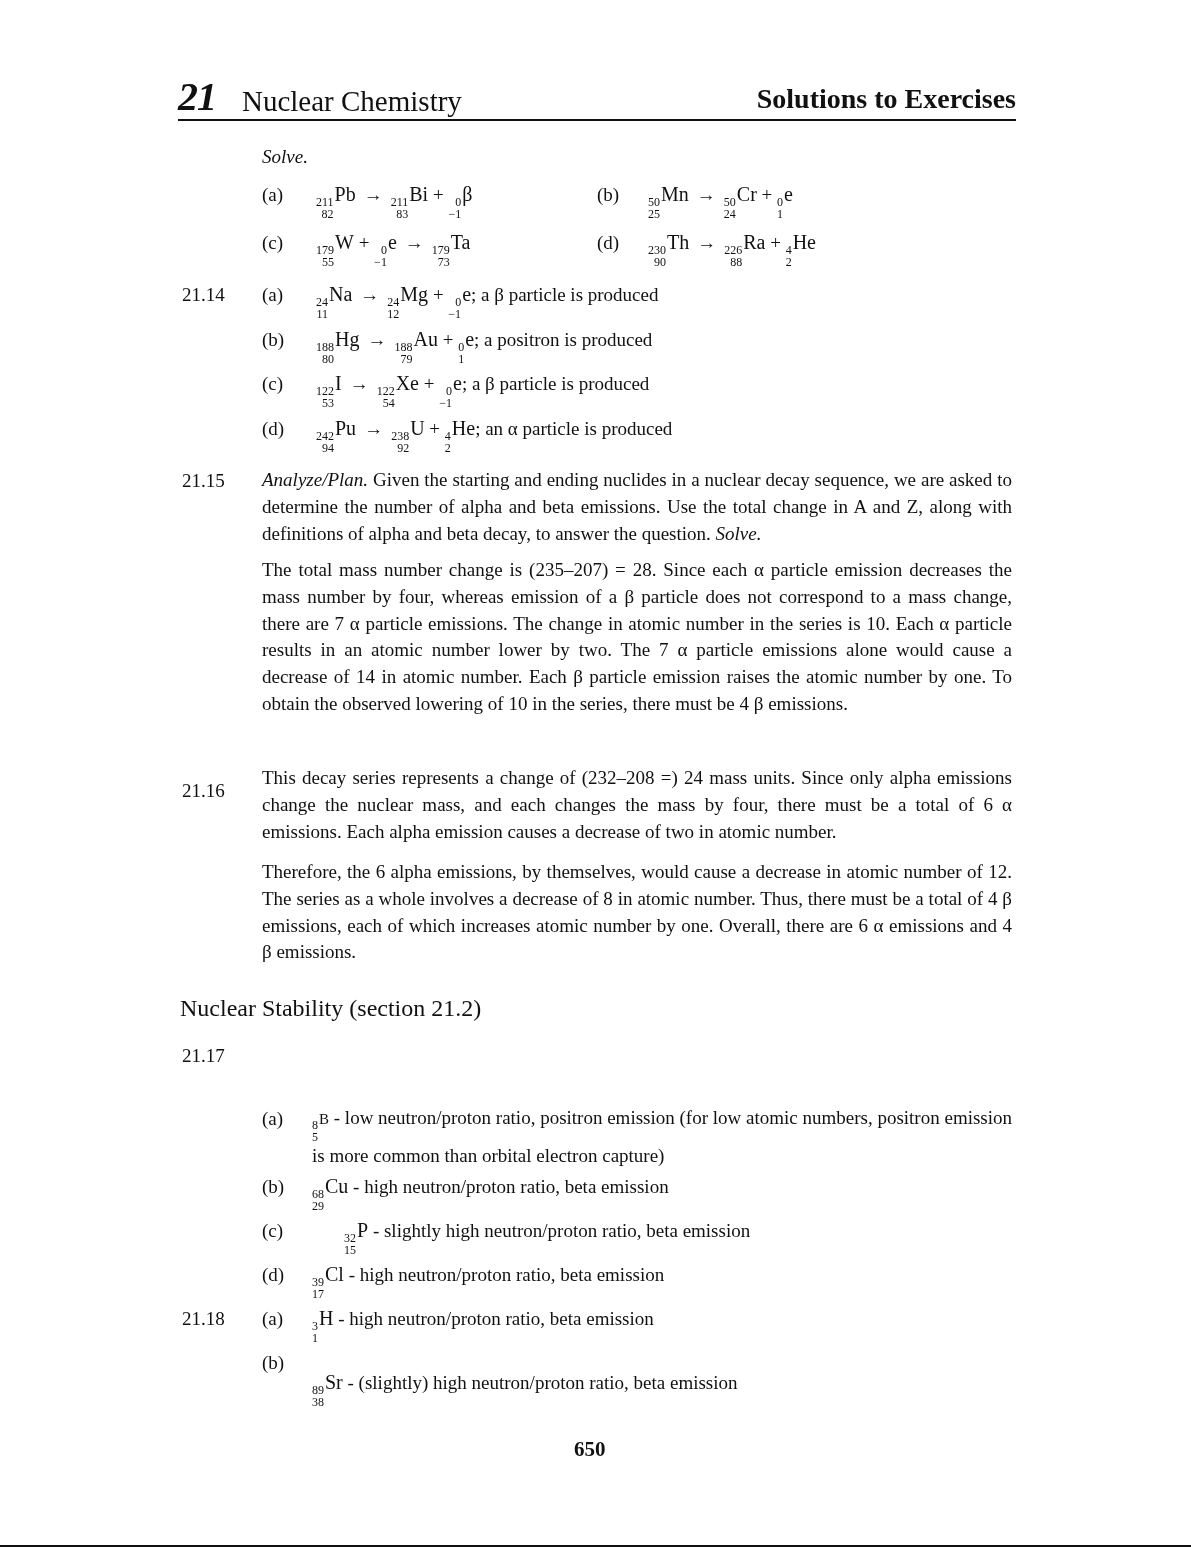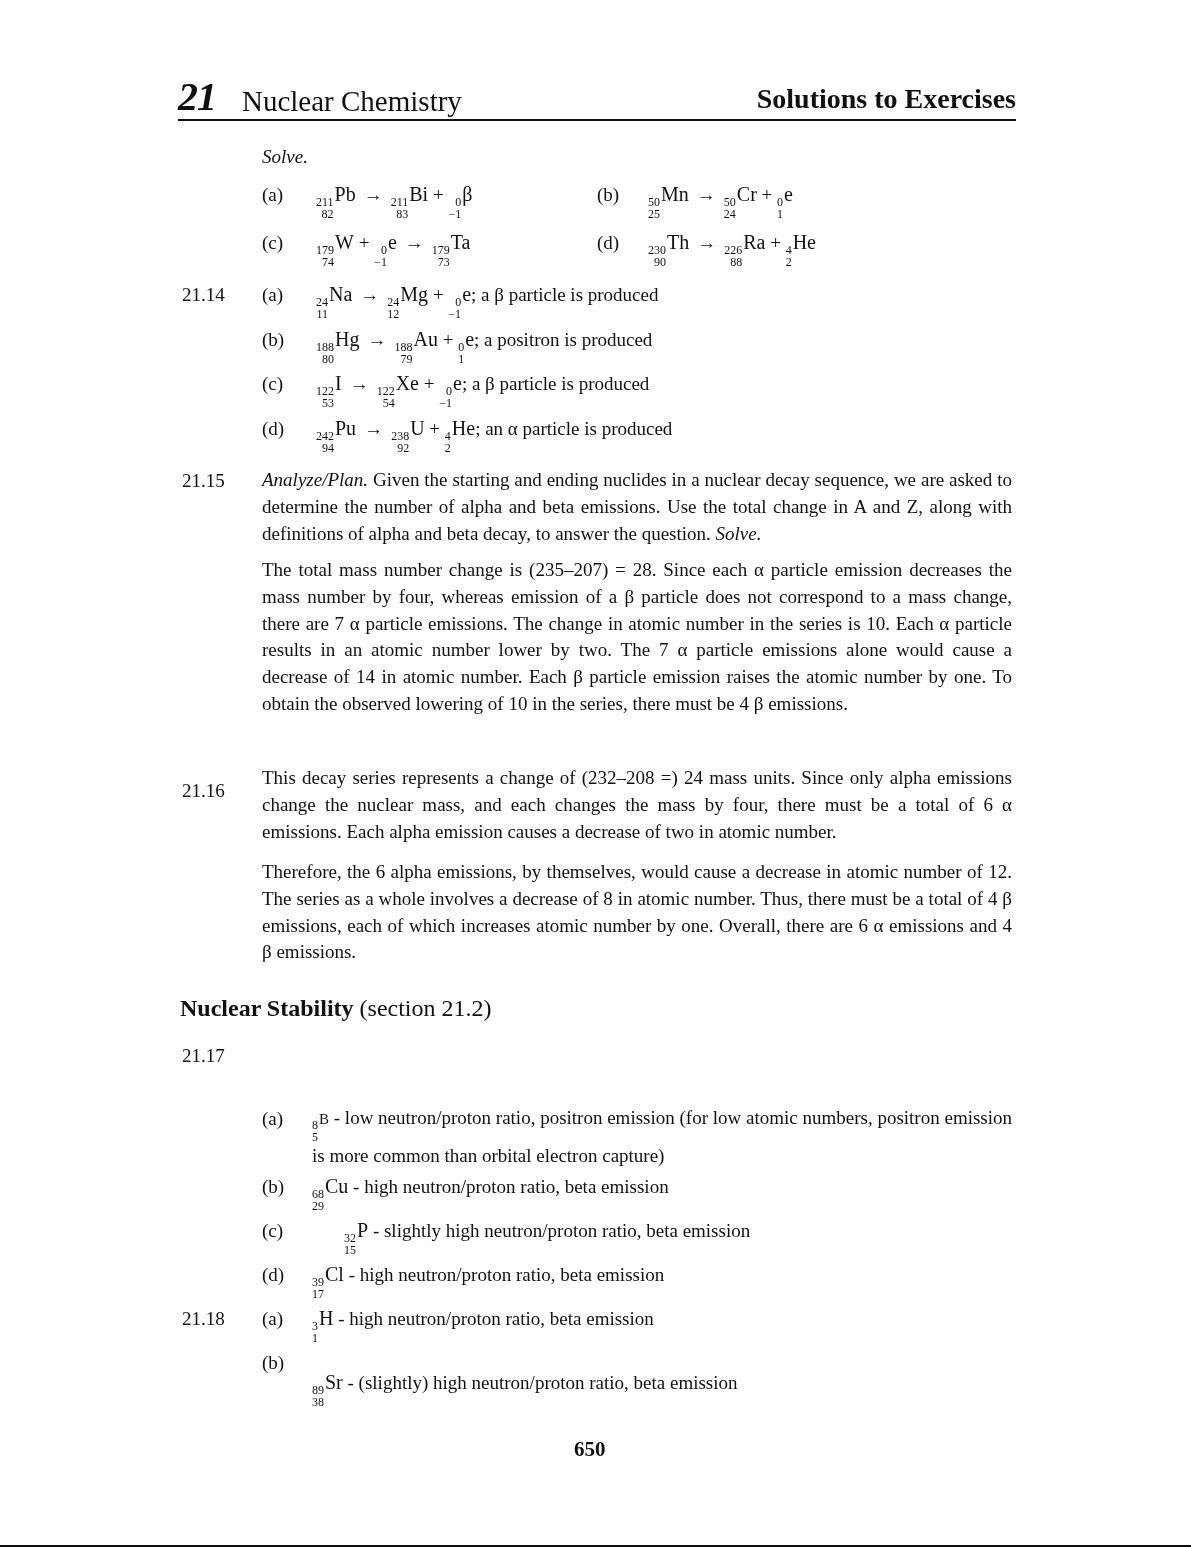--- a/index.html
+++ b/index.html
@@ -21,21 +21,21 @@
     .label { position: absolute; font-size: 19px; line-height: 27px; }
     .num { position: absolute; left: 182px; font-size: 19px; line-height: 27px; }
     .it { font-style: italic; }
     .para { position: absolute; left: 262px; width: 750px; font-size: 19px; line-height: 26.8px; text-align: justify; }
     .iso { display: inline-flex; flex-direction: column; align-items: flex-end; vertical-align: -5px; font-size: 12px; line-height: 12px; margin-right: 1px; }
     .iso span { display: block; }
     .sym { font-size: 20px; }
     .arrow { margin: 0 8px; }
 
     .section-heading { position: absolute; left: 180px; top: 992px; font-size: 24px; line-height: 32px; }
-    .section-heading b { font-weight: bold; }
+    .section-heading b { font-weight: normal; }
 
     .page-number { position: absolute; left: 574px; top: 1437px; font-size: 21px; font-weight: bold; }
     .bottom-rule { position: absolute; left: 0; top: 1545px; width: 1191px; height: 2px; background: #111; }
   </style>
 </head>
 <body>
 
 <div class="page">
 
   <div class="header">
@@ -72,21 +72,21 @@
       </span><span class="sym">Cr</span> + <span class="iso">
         <span>0</span>
         <span>1</span>
       </span><span class="sym">e</span>
   </div>
 
   <div class="label" style="left:262px; top:229px;">(c)</div>
   <div class="text" style="left:316px; top:229px;">
     <span class="iso">
         <span>179</span>
-        <span>74</span>
+        <span>55</span>
       </span><span class="sym">W</span> + <span class="iso">
         <span>0</span>
         <span>−1</span>
       </span><span class="sym">e</span><span class="arrow">→</span><span class="iso">
         <span>179</span>
         <span>73</span>
       </span><span class="sym">Ta</span>
   </div>
 
   <div class="label" style="left:597px; top:229px;">(d)</div>

